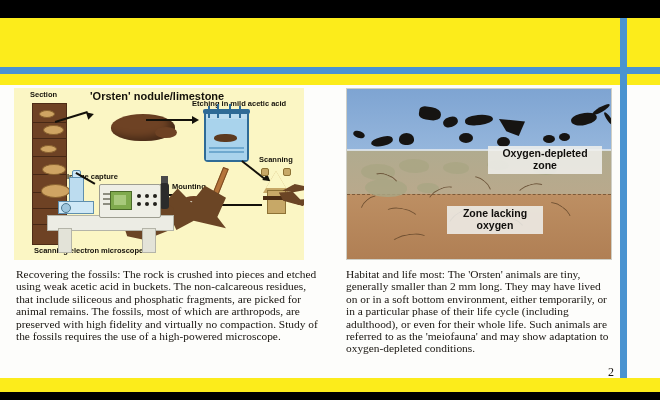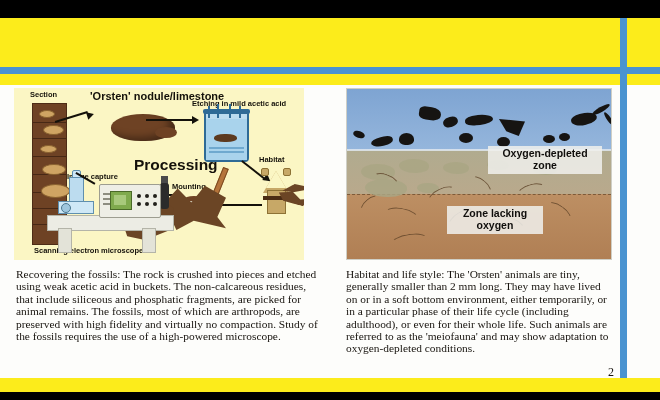--- a/index.html
+++ b/index.html
@@ -145,21 +145,21 @@
     </div>
     <div class="nod" style="left:25px;top:22px;width:14px;height:6px;"></div>
     <div class="nod" style="left:29px;top:37px;width:19px;height:8px;"></div>
     <div class="nod" style="left:26px;top:57px;width:15px;height:6px;"></div>
     <div class="nod" style="left:28px;top:76px;width:22px;height:9px;"></div>
     <div class="nod" style="left:27px;top:96px;width:27px;height:12px;"></div>
 
     <div class="fl-lab" style="left:16px;top:2px;font-size:7.5px;">Section</div>
     <div class="fl-lab" style="left:76px;top:2px;font-size:11px;">'Orsten' nodule/limestone</div>
     <div class="fl-lab" style="left:178px;top:11px;font-size:7.5px;">Etching in mild acetic acid</div>
-    <div class="fl-lab" style="left:245px;top:67px;font-size:7.5px;">Habitat</div>
+    <div class="fl-lab" style="left:245px;top:67px;font-size:7.5px;">Scanning</div>
     <div class="fl-lab" style="left:158px;top:94px;font-size:7.5px;">Mounting</div>
     <div class="fl-lab" style="left:53px;top:84px;font-size:7.5px;">Image capture</div>
     <div class="fl-lab" style="left:20px;top:158px;font-size:7.5px;">Scanning electron microscope</div>
 
     <div class="nodule"></div>
 
     <div class="arr" style="left:41px;top:33px;width:34px;transform:rotate(-17deg);transform-origin:left center;"></div>
     <div class="arrh" style="left:73px;top:23px;border-left:7px solid #14110a;transform:rotate(-17deg);"></div>
 
     <div class="arr" style="left:132px;top:31px;width:48px;"></div>
@@ -195,21 +195,20 @@
     <div class="stub-top"></div>
     <div class="stub-body"></div>
     <div class="stub-base"></div>
 
     <div class="arr" style="left:196px;top:116px;width:52px;"></div>
     <div class="arrh" style="left:192px;top:113px;border-right:7px solid #14110a;"></div>
 
     <div class="arr" style="left:108px;top:106px;width:58px;"></div>
     <div class="arrh" style="left:104px;top:103px;border-right:7px solid #14110a;"></div>
 
-    <div class="proc">Processing</div>
 
     <div class="splash" style="left:150px;top:96px;width:62px;height:46px;clip-path:polygon(0 42%,22% 10%,44% 40%,66% 4%,100% 30%,86% 72%,100% 96%,48% 80%,20% 100%);"></div>
     <div class="splash" style="left:108px;top:104px;width:52px;height:48px;clip-path:polygon(0 60%,18% 18%,40% 48%,62% 8%,100% 34%,90% 80%,44% 100%,10% 92%);"></div>
 
     <div class="bench"></div>
     <div class="bench-l"></div>
     <div class="bench-r"></div>
     <div class="cam-t"></div>
     <div class="cam"></div>
     <div class="stg"></div>
@@ -281,19 +280,19 @@
     <div class="zlab" style="left:100px;top:117px;width:86px;font-size:10.5px;">
       <span>Zone lacking</span><br>
       <span>oxygen</span>
     </div>
   </div>
 
   <div class="cap capL">
     <b>Recovering the fossils:</b><span> The rock is crushed into pieces and etched using weak acetic acid in buckets. The non-calcareous residues, that include siliceous and phosphatic fragments, are picked for animal remains. The fossils, most of which are arthropods, are preserved with high fidelity and virtually no compaction. Study of the fossils requires the use of a high-powered microscope.</span>
   </div>
   <div class="cap capR">
-    <b>Habitat and life style:</b><span> The 'Orsten' animals are tiny, generally smaller than 2 mm long. They may have lived on or in a soft bottom environment, either temporarily, or in a particular phase of their life cycle (including adulthood), or even for their whole life. Such animals are referred to as the 'meiofauna' and may show adaptation to oxygen-depleted conditions.</span>
+    <b>Habitat and life most:</b><span> The 'Orsten' animals are tiny, generally smaller than 2 mm long. They may have lived on or in a soft bottom environment, either temporarily, or in a particular phase of their life cycle (including adulthood), or even for their whole life. Such animals are referred to as the 'meiofauna' and may show adaptation to oxygen-depleted conditions.</span>
   </div>
 
   <div class="pageno">2</div>
 
   <div class="foot-yellow"></div>
 </div>
 
 </body></html>

